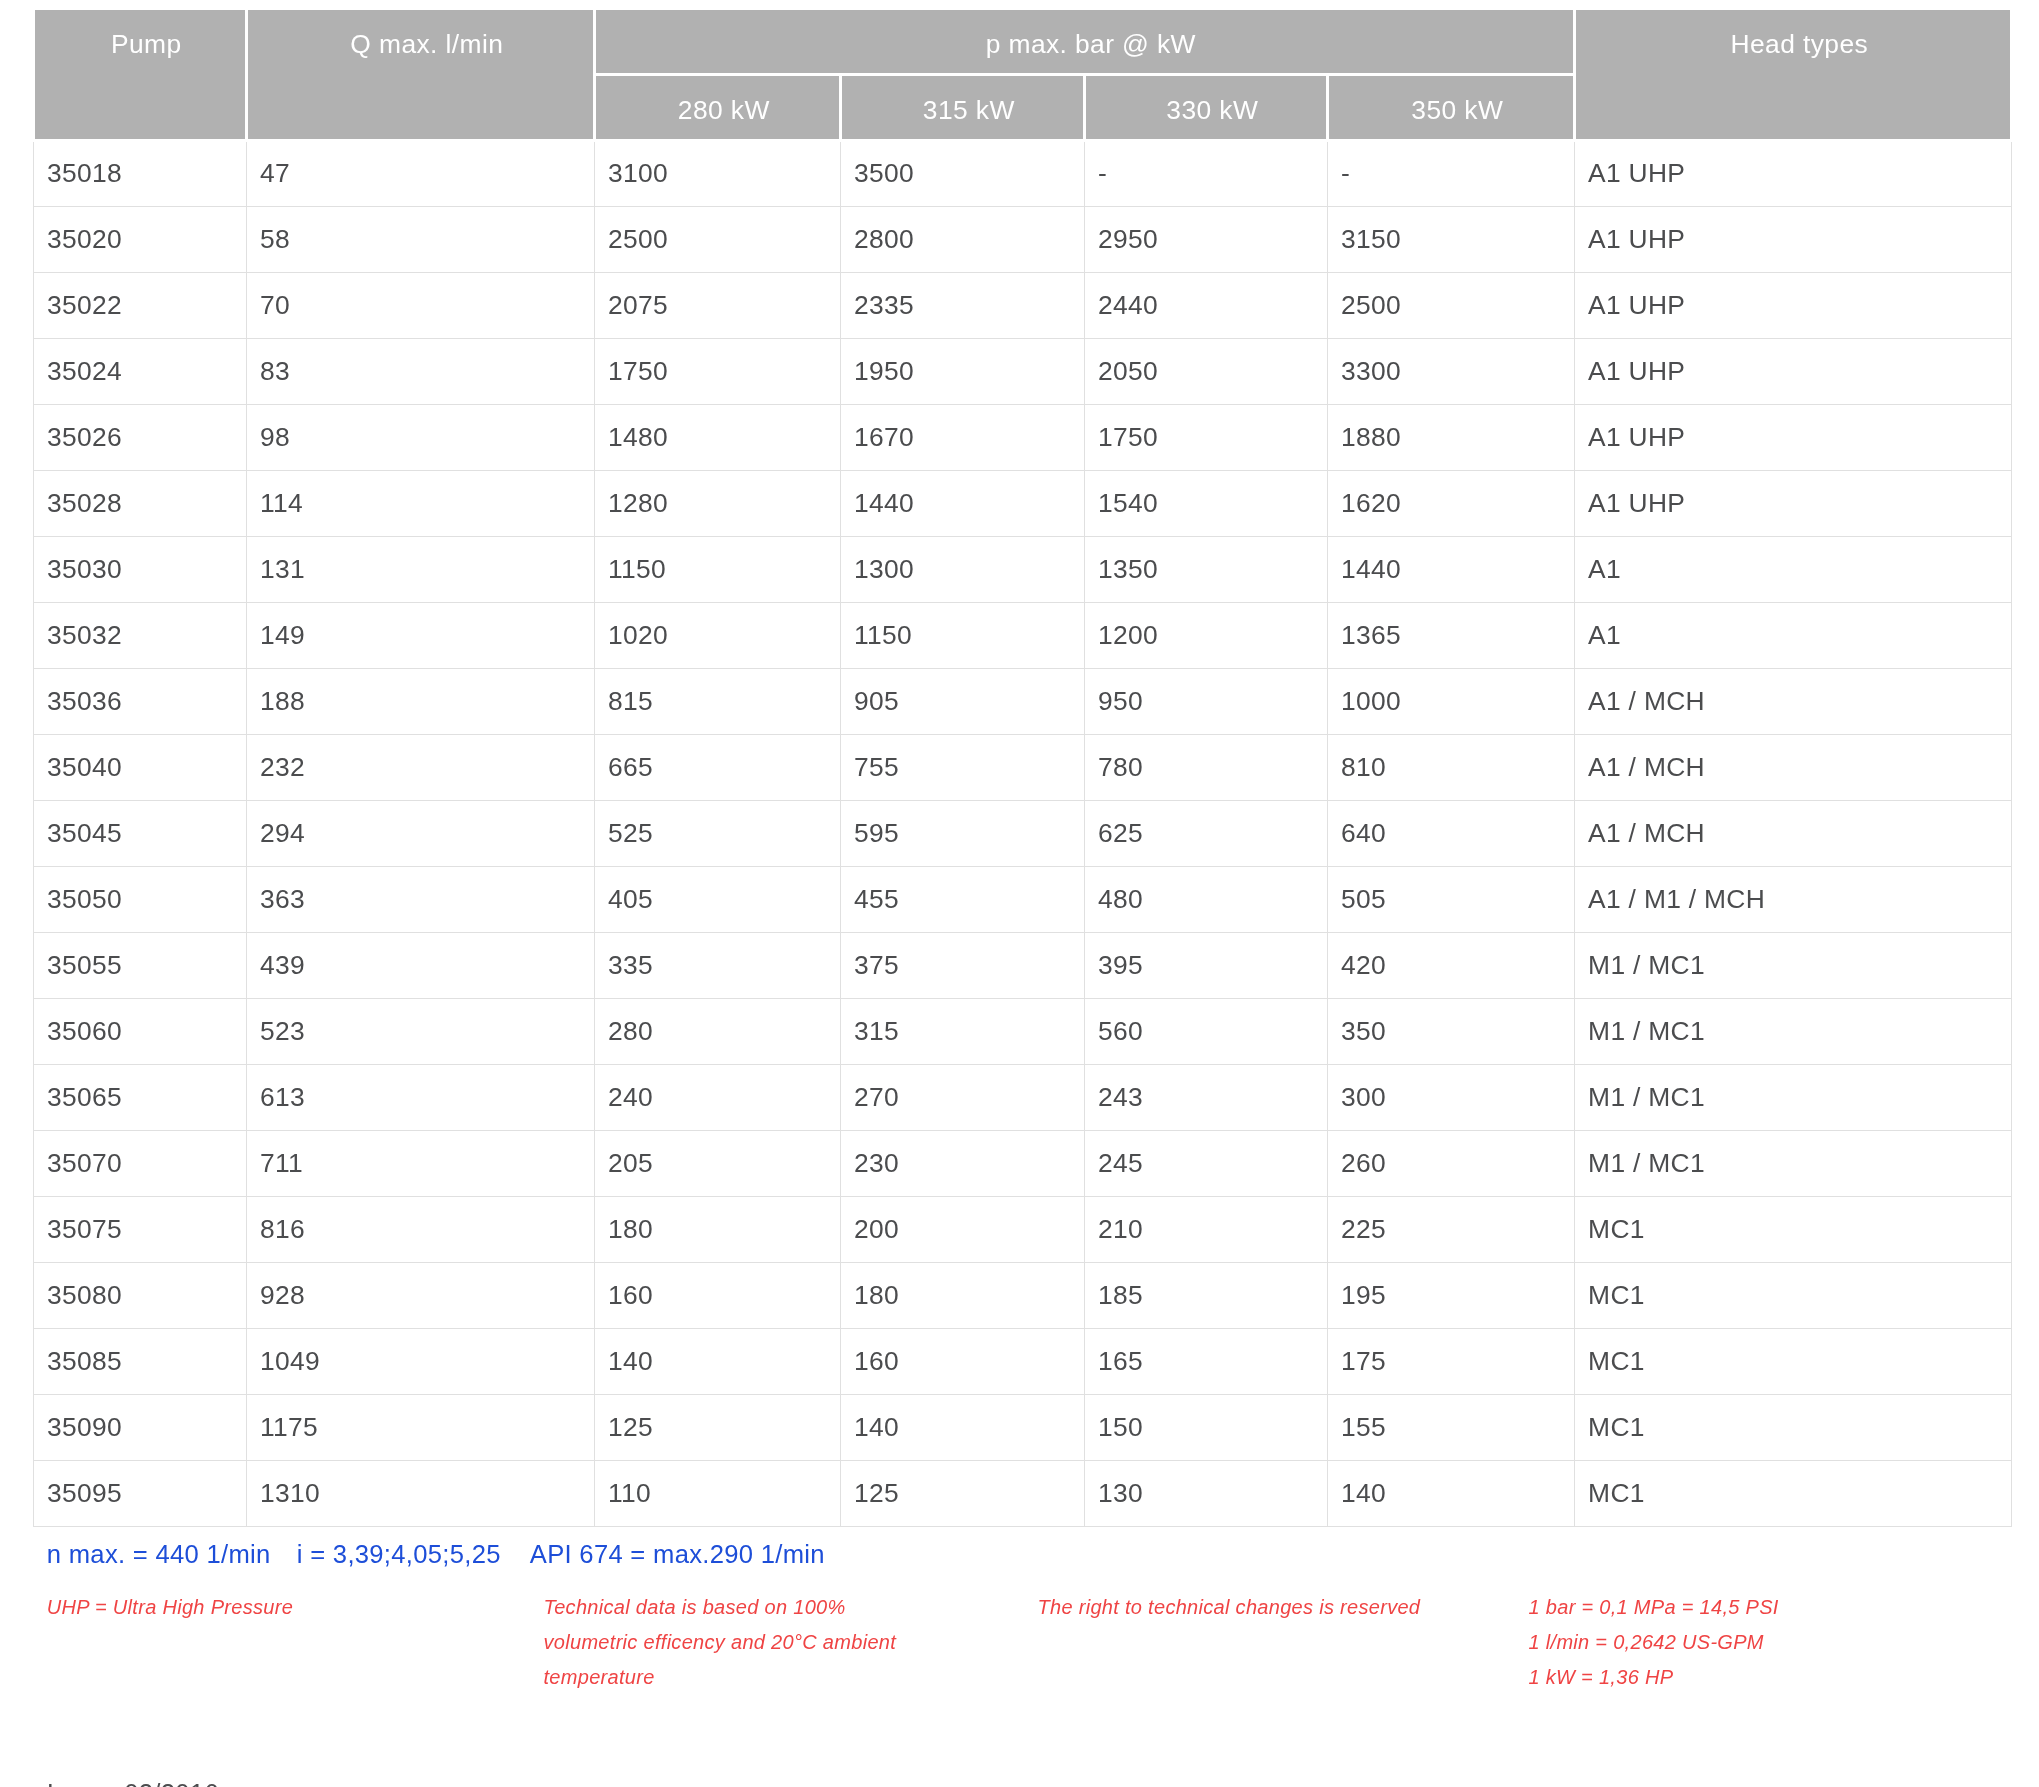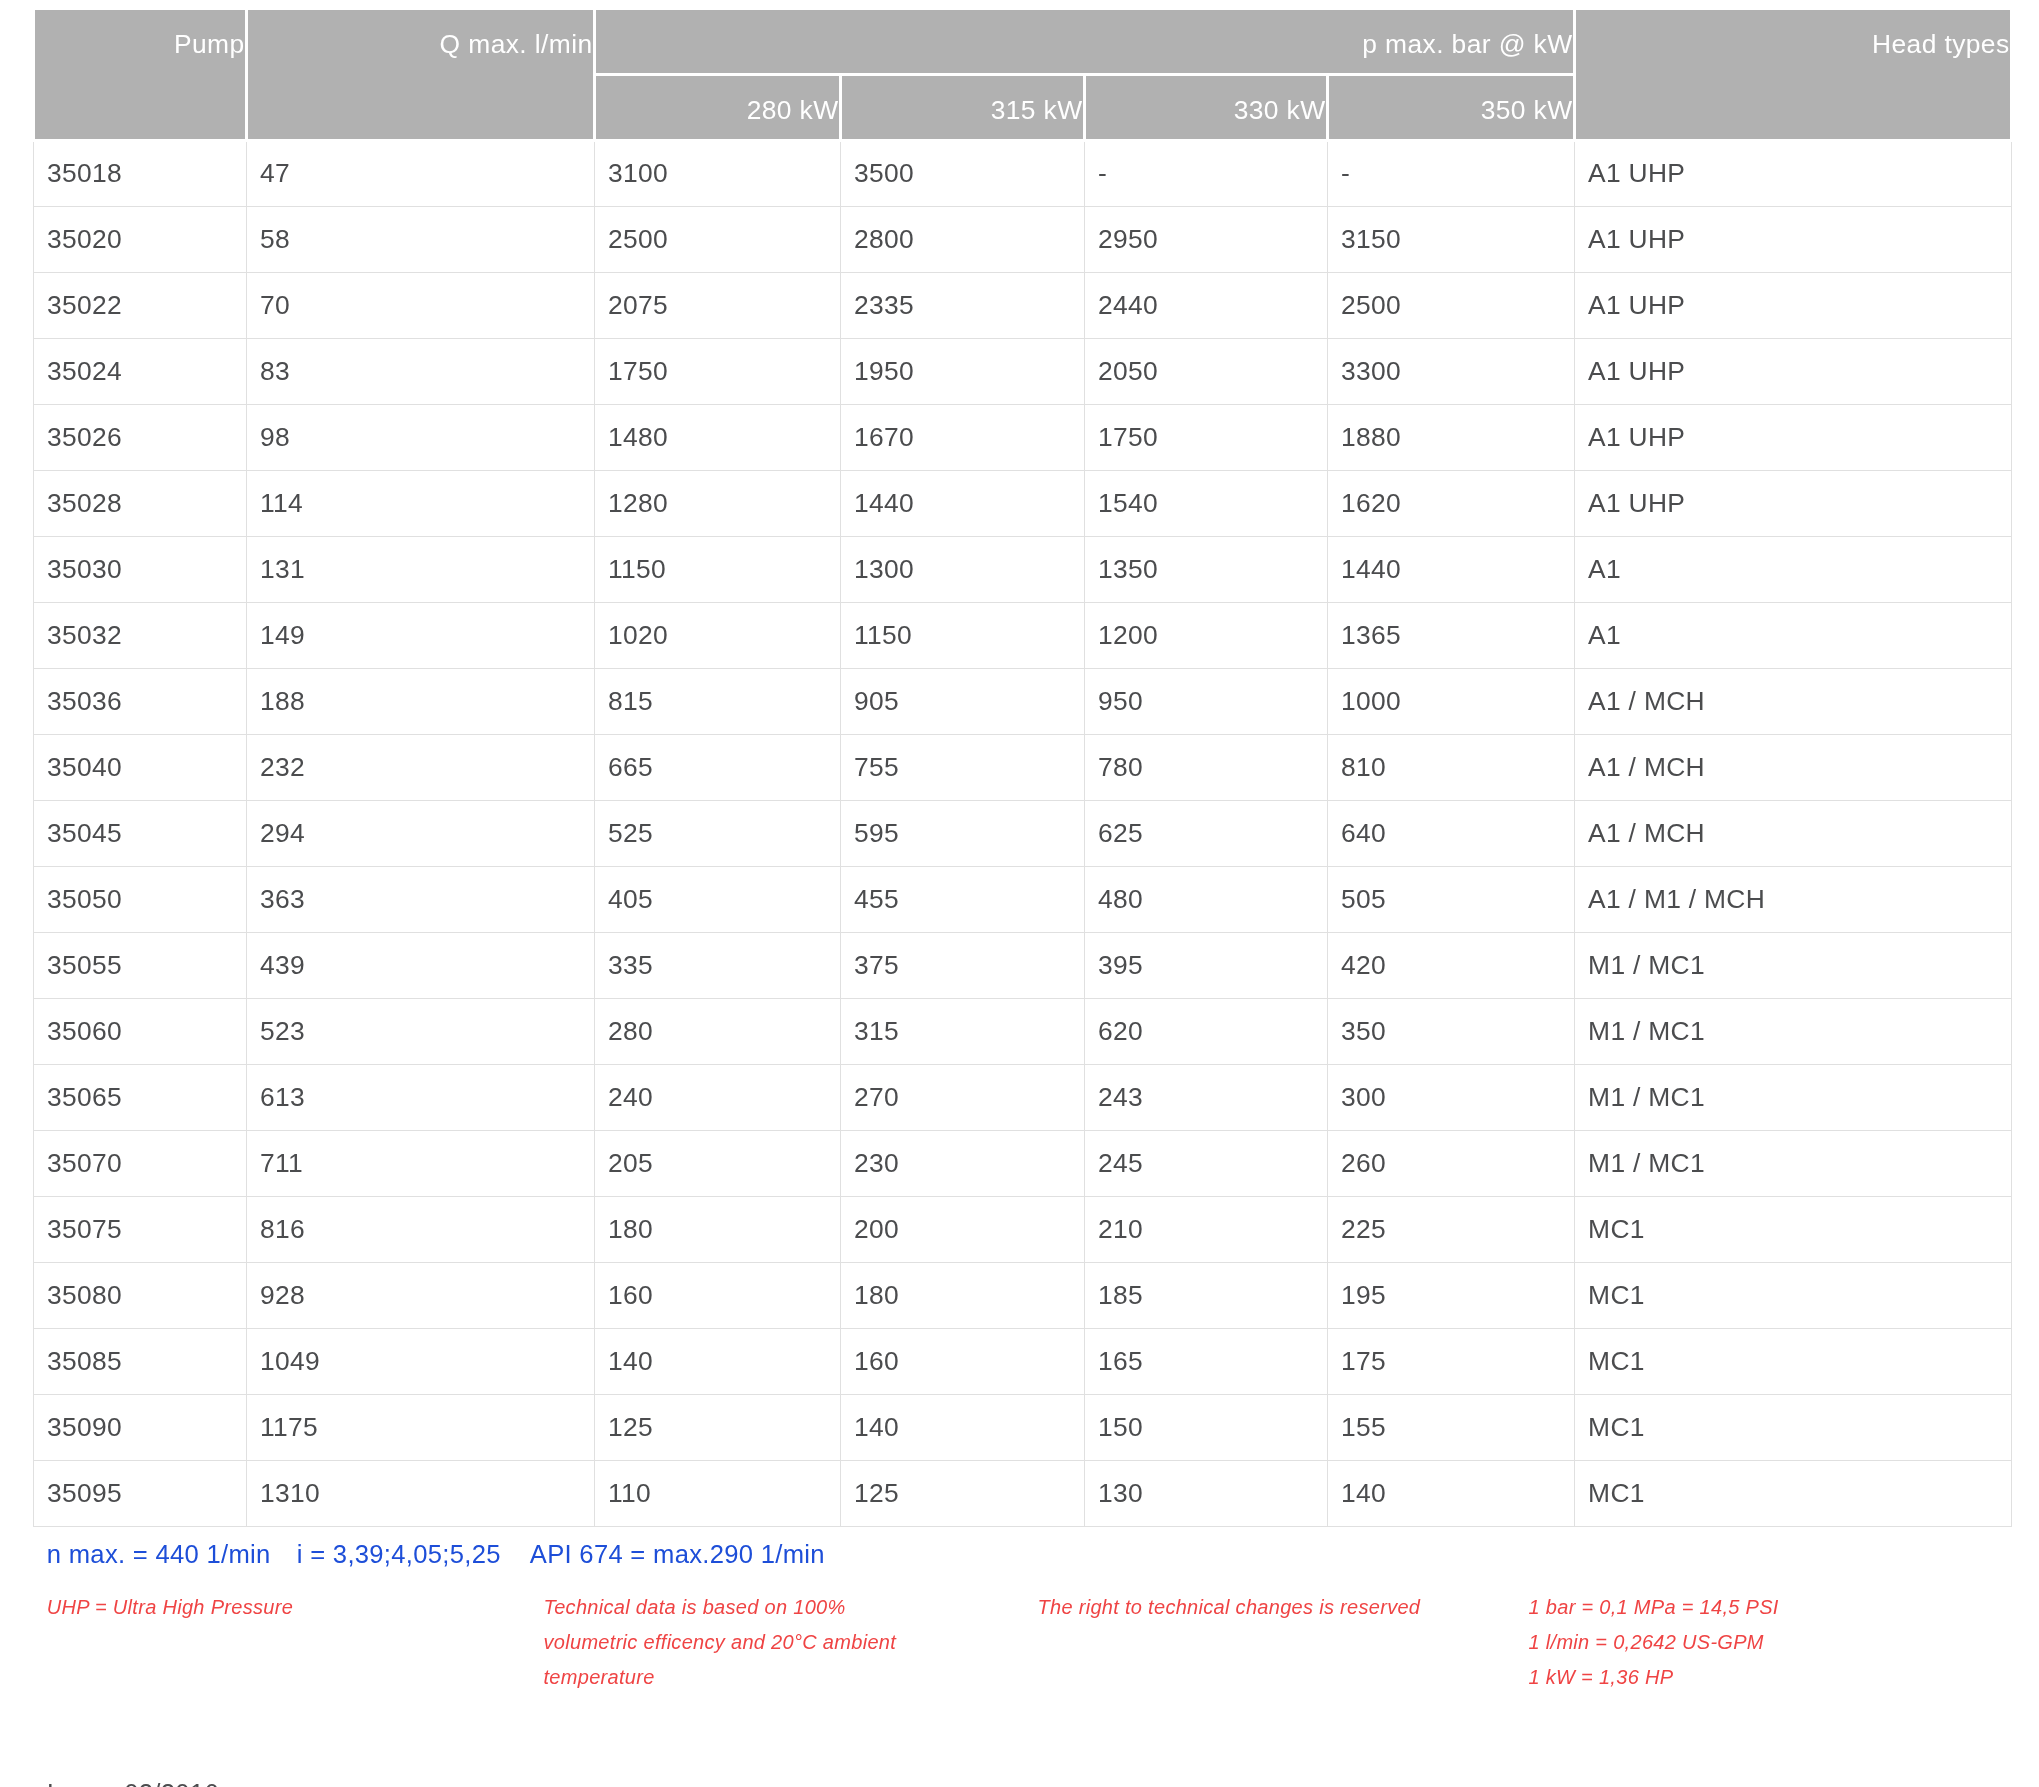--- a/index.html
+++ b/index.html
@@ -19,21 +19,21 @@
   }
   table.spec {
     border-collapse: collapse;
     table-layout: fixed;
     width: 1979px;
   }
   table.spec thead th {
     background: #b1b1b1;
     color: #ffffff;
     font-weight: normal;
-    text-align: right;
+    text-align: center;
     font-size: 26.4px;
     letter-spacing: 0.4px;
     vertical-align: top;
     padding: 19px 0 0 13.6px;
     border: 3.4px solid #ffffff;
   }
   table.spec thead tr { height: 66px; }
   table.spec tbody tr { height: 66px; }
   table.spec tbody td {
     font-size: 26.4px;
@@ -220,21 +220,21 @@
       <td>375</td>
       <td>395</td>
       <td>420</td>
       <td>M1 / MC1</td>
     </tr>
         <tr>
       <td>35060</td>
       <td>523</td>
       <td>280</td>
       <td>315</td>
-      <td>620</td>
+      <td>560</td>
       <td>350</td>
       <td>M1 / MC1</td>
     </tr>
         <tr>
       <td>35065</td>
       <td>613</td>
       <td>240</td>
       <td>270</td>
       <td>243</td>
       <td>300</td>

